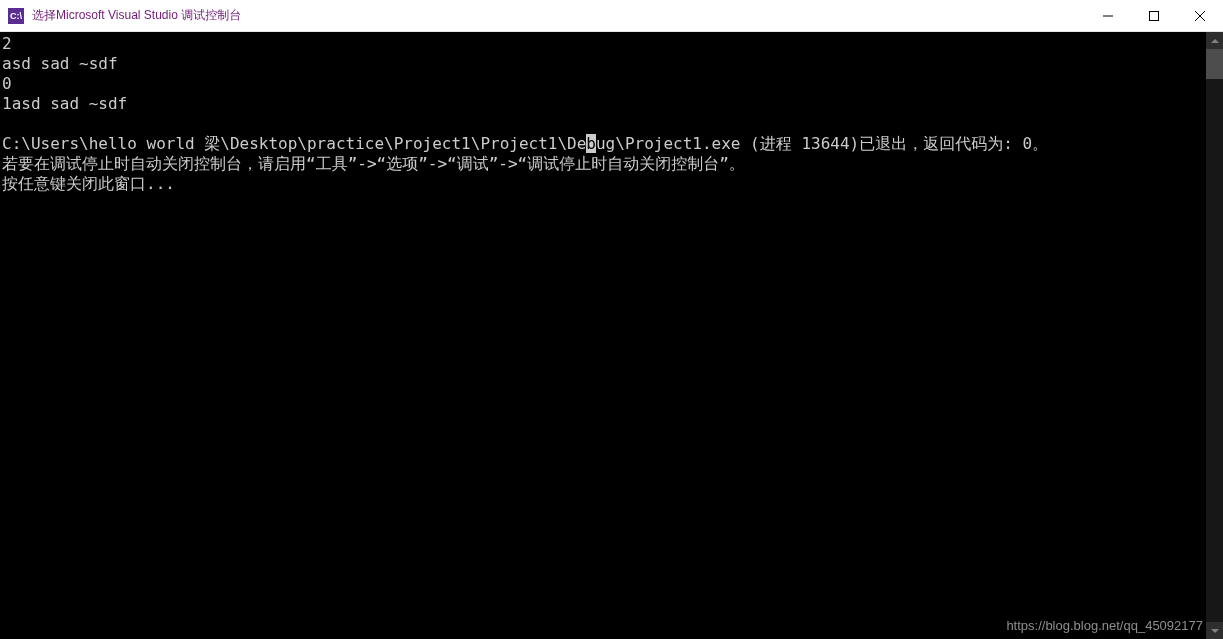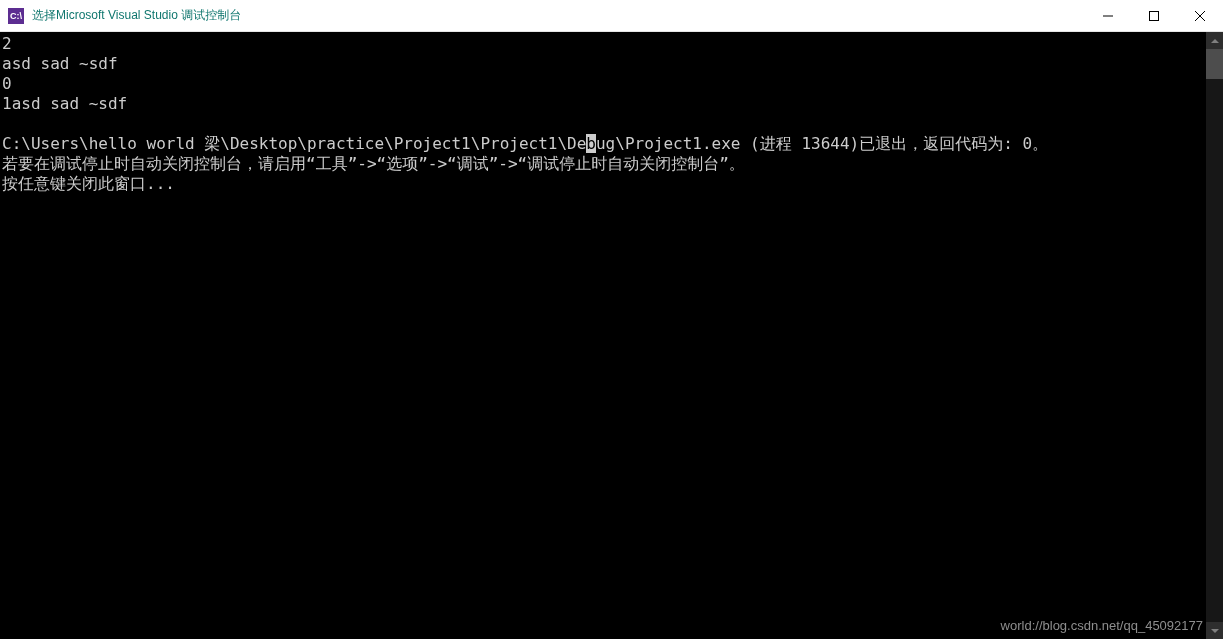--- a/index.html
+++ b/index.html
@@ -35,21 +35,21 @@
       background: #5c2d91;
       display: flex;
       align-items: center;
       justify-content: center;
       color: white;
       font-size: 9px;
       font-weight: bold;
     }
     .title-text {
       font-size: 12px;
-      color: #0f766e;
+      color: #701a75;
     }
     .titlebar-controls {
       display: flex;
       height: 100%;
     }
     .control-btn {
       width: 46px;
       height: 100%;
       display: flex;
       align-items: center;
@@ -160,14 +160,14 @@
   <div class="console-content" id="console-content"><div>2</div><div>asd sad ~sdf</div><div>0</div><div>1asd sad ~sdf</div><div>&nbsp;</div><div><span>C:\Users\hello world 梁\Desktop\practice\Project1\Project1\De</span><span class="cursor-char">b</span><span>ug\Project1.exe (进程 13644)已退出，返回代码为: 0。</span></div><div>若要在调试停止时自动关闭控制台，请启用“工具”-&gt;“选项”-&gt;“调试”-&gt;“调试停止时自动关闭控制台”。</div><div>按任意键关闭此窗口...</div></div>
   <div class="scrollbar">
     <div class="scroll-btn up">
       <div class="scroll-arrow up-arrow"></div>
     </div>
     <div class="scroll-thumb"></div>
     <div class="scroll-btn down">
       <div class="scroll-arrow down-arrow"></div>
     </div>
   </div>
-  <div class="watermark">world://blog.csdn.net/qq_45092177</div>
+  <div class="watermark">https://blog.blog.net/qq_45092177</div>
 </div>
 
 </body></html>

